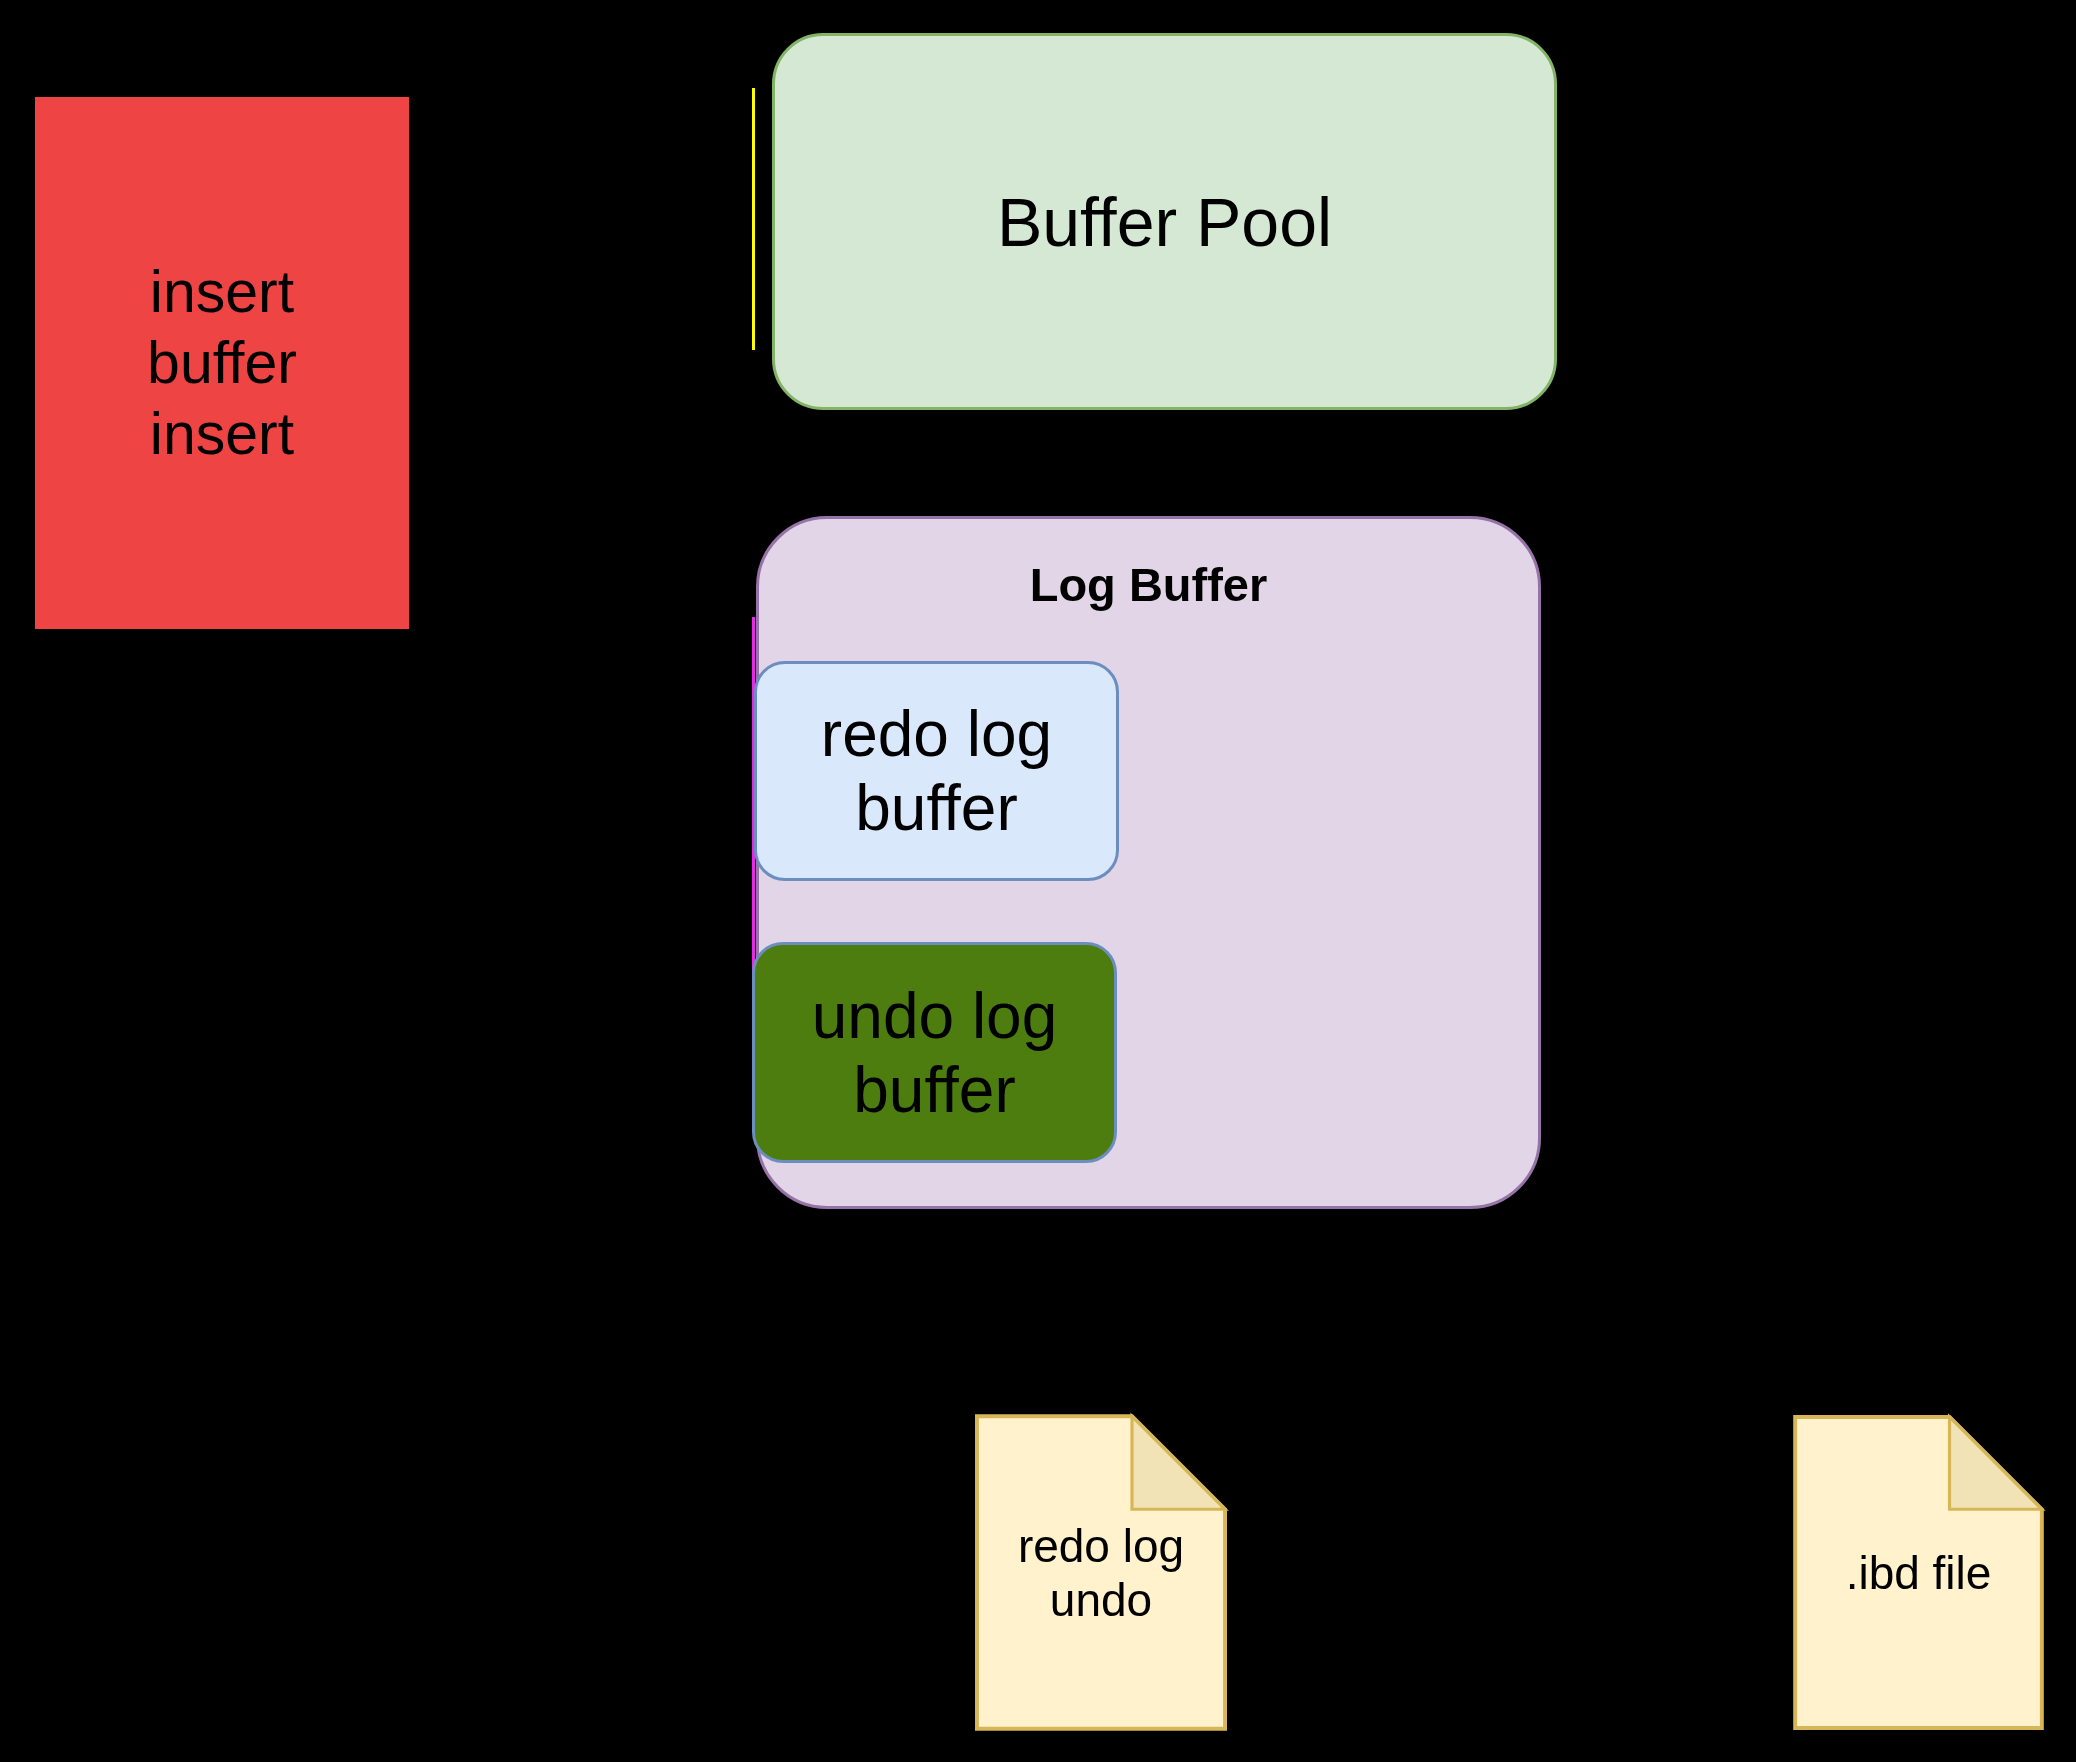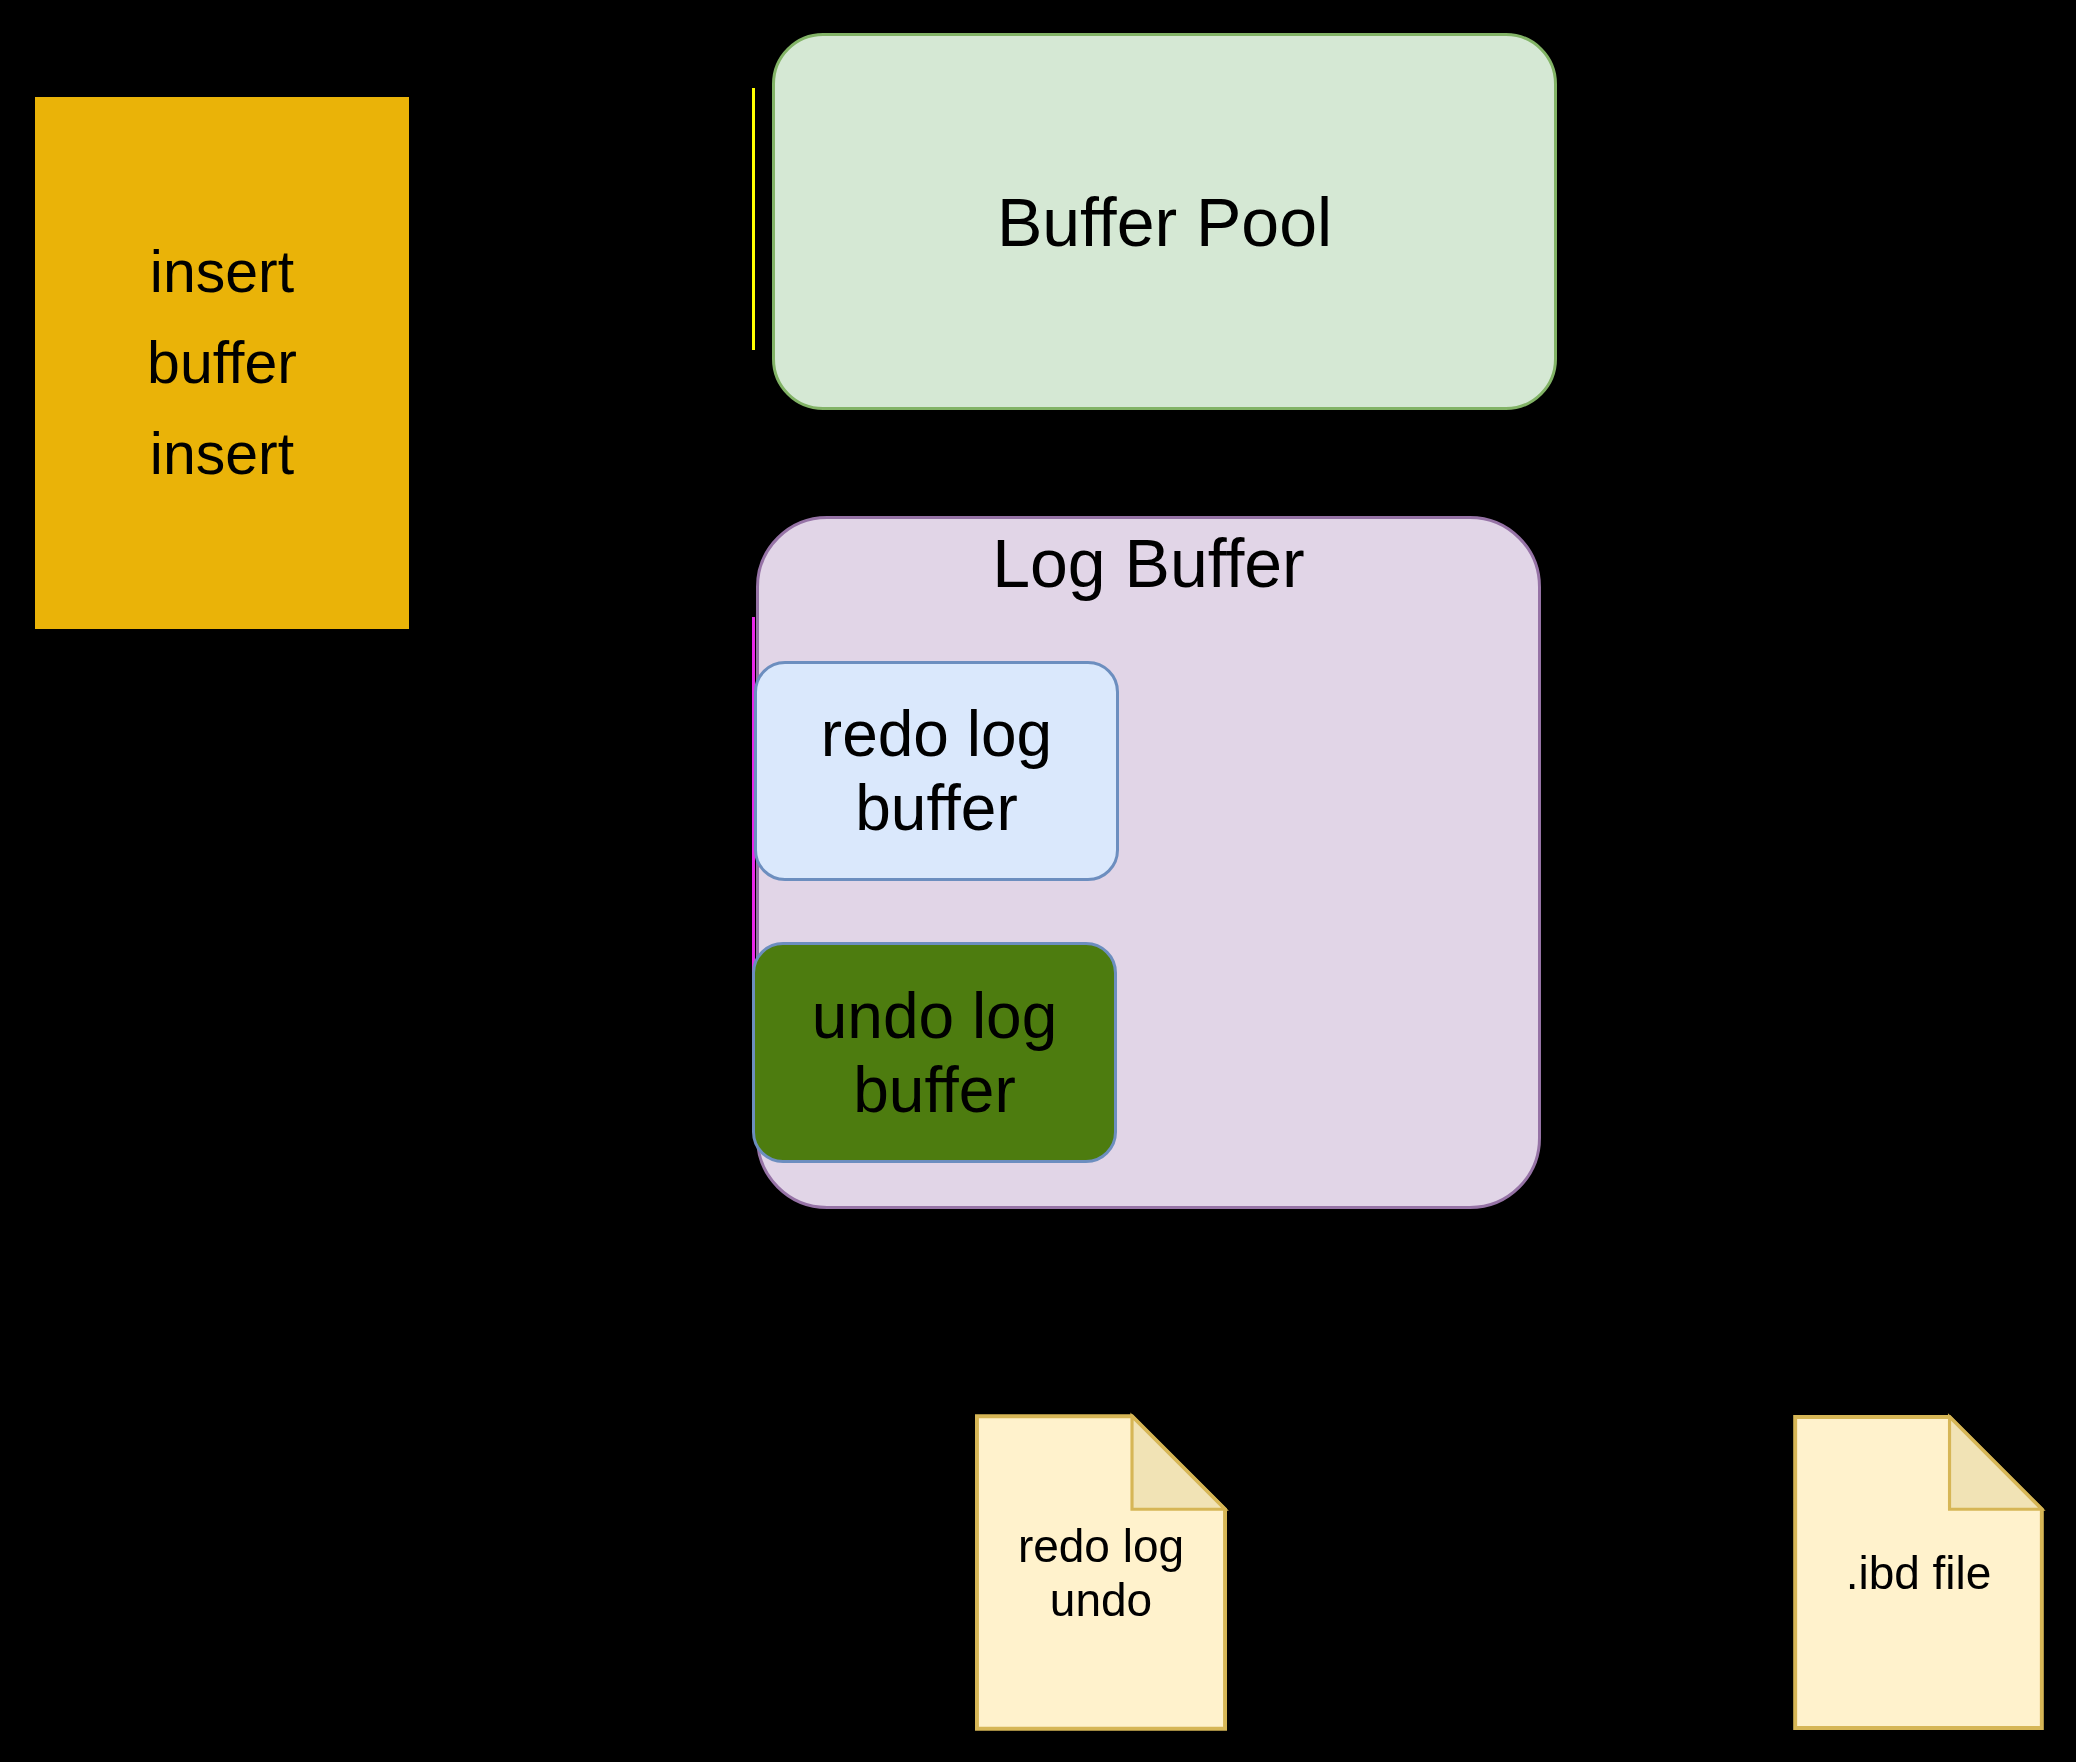--- a/index.html
+++ b/index.html
@@ -49,23 +49,24 @@
   .log-buffer-node {
     left: 756px; top: 516px;
     width: 785px; height: 693px;
     border-width: 3.9px;
     border-style: solid;
     border-radius: 71px;
     z-index: 2;
     text-align: center;
   }
   .log-buffer-title {
-    padding-top: 4px;
-    font-size: 68px;
+    padding-top: 26px;
+    font-size: 47px;
     line-height: 80px;
+    font-weight: bold;
   }
   .inner-blue-node {
     border-width: 3.1px;
     border-radius: 31px;
     font-size: 64px;
     z-index: 3;
   }
   .redo-log-buffer-node {
     left: 754px; top: 661px;
     width: 365px; height: 220px;
@@ -116,21 +117,21 @@
   }
 </style>
 </head>
 <body>
 
 <div class="canvas" style="background-color: rgb(0, 0, 0);">
 
   <div class="artifact-line yellow-line" style="background-color: rgb(255, 255, 0);"></div>
   <div class="artifact-line magenta-line" style="background-color: rgb(233, 40, 233);"></div>
 
-  <div class="node ops-node" style="background-color: #eab308; gap: 20px;">
+  <div class="node ops-node" style="background-color: #ef4444;">
     <div>insert</div>
     <div>buffer</div>
     <div>insert</div>
   </div>
 
   <div class="node rect-node buffer-pool-node" style="background-color: rgb(213, 232, 212); border-color: rgb(130, 179, 102);">
     <span>Buffer Pool</span>
   </div>
 
   <div class="node log-buffer-node" style="background-color: rgb(225, 213, 231); border-color: rgb(150, 115, 166);">

